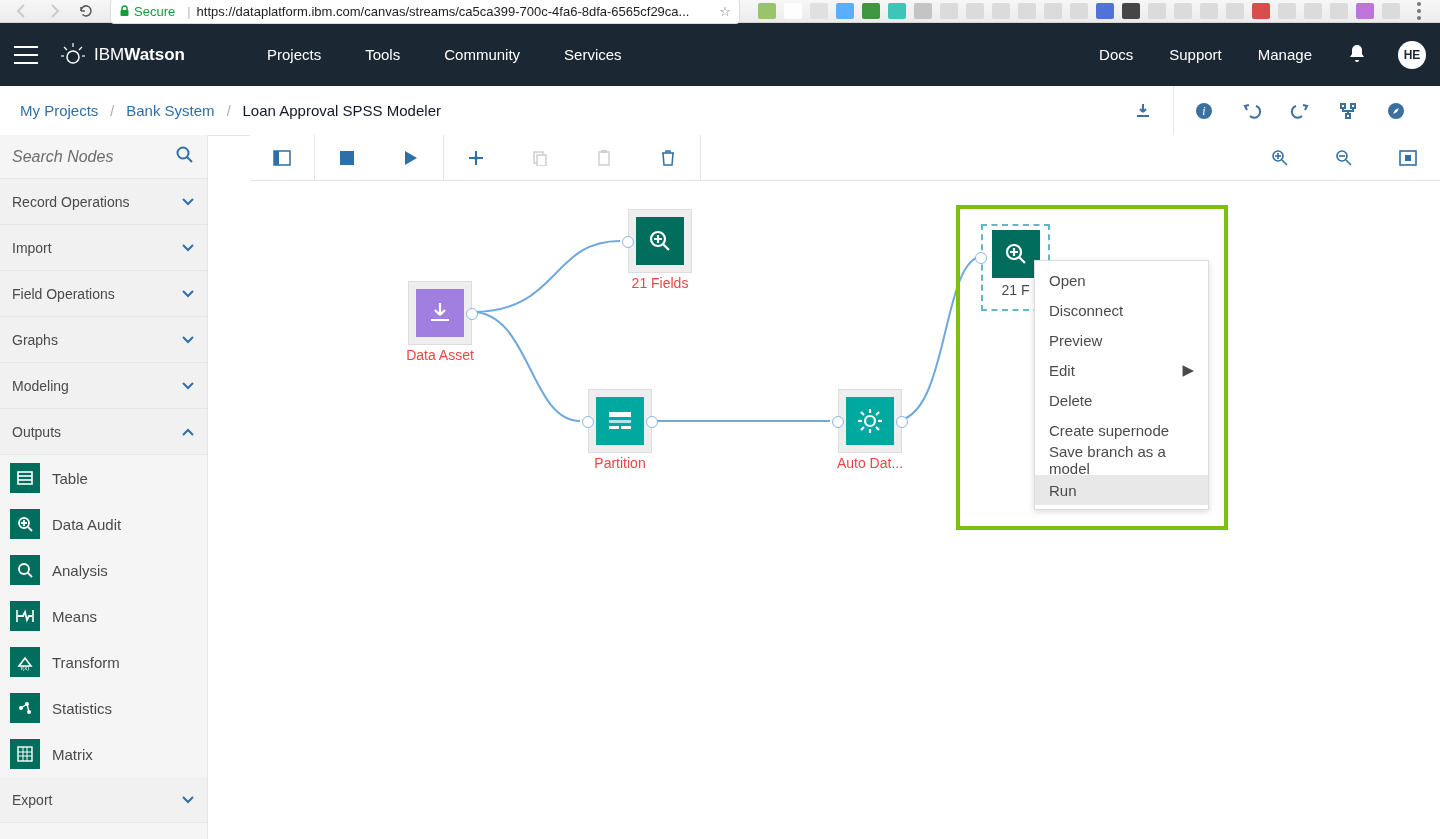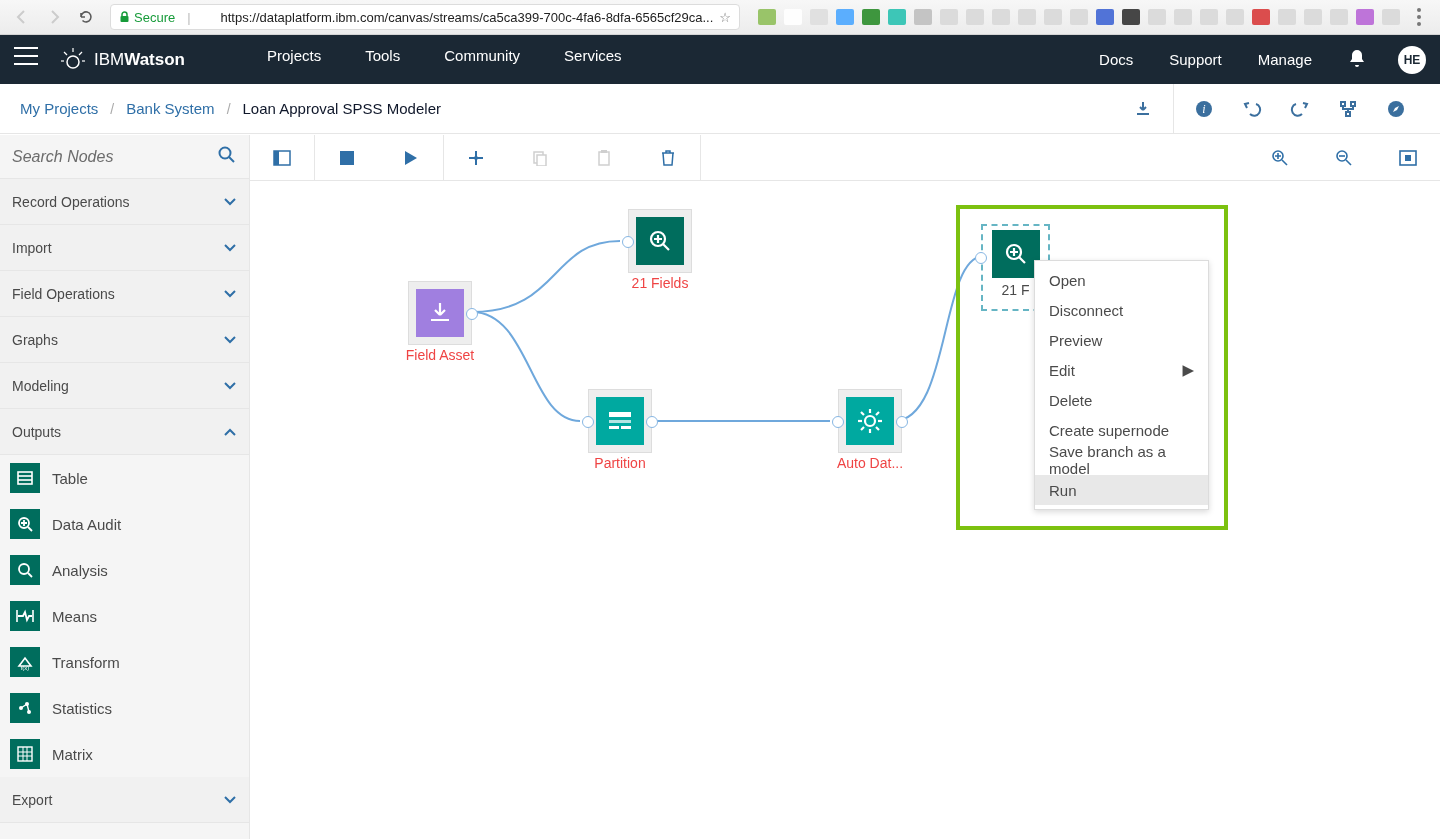--- a/index.html
+++ b/index.html
@@ -9,27 +9,26 @@
     color: #333;
     background: #fff;
     width: 1440px;
     height: 839px;
     overflow: hidden;
     position: relative;
   }
 
   
   .browser-bar {
-    height: 35px;
+    height: 23px;
     background: linear-gradient(#f7f7f7,#ececec);
     display: flex;
     align-items: center;
     padding: 0 6px;
     border-bottom: 1px solid #d4d4d4;
-    text-align: right;
   }
   .nav-btn {
     width: 28px; height: 26px;
     display:flex; align-items:center; justify-content:center;
     color:#888; font-size:18px; margin:0 2px;
     border-radius:3px;
   }
   .nav-btn.disabled{color:#ccc}
   .url-box {
     flex:1; background:#fff; height:26px; border:1px solid #dcdcdc;
@@ -40,22 +39,22 @@
   .secure-tag svg{margin-right:4px}
   .url-sep{color:#bbb; margin:0 6px;}
   .bookmark{color:#777; margin-left:6px}
   .ext-row{display:flex; align-items:center; margin-left:6px}
   .ext{width:18px;height:16px;border-radius:2px;margin:0 4px;opacity:.9}
   .browser-menu{width:18px;height:18px;display:flex;flex-direction:column;justify-content:space-between;margin:0 6px}
   .browser-menu span{width:4px;height:4px;background:#777;border-radius:50%;margin:0 auto}
 
   
   .watson-header{
-    height:49px; background:#1b2834; color:#fff;
-    display:flex; padding:12px 14px;
+    height:63px; background:#1b2834; color:#fff;
+    display:flex; align-items:center; padding:12px 14px;
   }
   .hamburger{width:24px;height:18px;display:flex;flex-direction:column;justify-content:space-between;margin-right:22px}
   .hamburger span{height:2px;background:#fff}
   .brand{display:flex;align-items:center;font-size:17px}
   .brand svg{margin-right:8px}
   .brand b{font-weight:700}
   .top-nav{display:flex;margin-left:60px}
   .top-nav-item{color:#fff;font-size:15px;margin:0 22px}
   .top-right{margin-left:auto;display:flex;align-items:center}
   .top-right-item{color:#fff;font-size:15px;margin:0 18px}
@@ -79,21 +78,21 @@
     height:46px;border-bottom:1px solid #e6e6e6;background:#fff;
     display:flex;align-items:stretch;position:absolute;left:250px;right:0;top:135px;
   }
   .tool-group{display:flex;border-right:1px solid #e6e6e6}
   .tool-btn{width:64px;display:flex;align-items:center;justify-content:center;color:#2f6fa7}
   .tool-btn.disabled{color:#cfcfcf}
   .tool-spacer{flex:1}
 
   
   .palette{
-    position:absolute;left:0;top:135px;bottom:0;width:250px;
+    position:absolute;left:0;top:135px;bottom:0;width:208px;
     background:#f5f5f5;border-right:1px solid #e6e6e6;
     display:flex;flex-direction:column;overflow:hidden;
   }
   .search-nodes{
     height:44px;display:flex;align-items:center;padding:0 12px;
     border-bottom:1px solid #e6e6e6;
   }
   .search-nodes-label{flex:1;font-style:italic;color:#6c6c6c;font-size:16px}
   .pal-cat{
     height:46px;background:#f1f1f1;border-bottom:1px solid #e6e6e6;
@@ -534,21 +533,21 @@
 
   <div class="node-box" style="left:150px;top:100px">
     <div class="node-tile">
       <div class="node-inner purple">
         <svg width="26" height="26" viewBox="0 0 26 26">
             <path d="M13 3v12m0 0 5-5m-5 5-5-5M4 20h18" stroke="#fff" stroke-width="2.2" fill="none"></path>
           </svg>
       </div>
       <div class="port right"></div>
     </div>
-    <div class="node-label">Field Asset</div>
+    <div class="node-label">Data Asset</div>
   </div>
 
   <div class="node-box" style="left:370px;top:28px">
     <div class="node-tile">
       <div class="node-inner dark">
         <svg width="26" height="26" viewBox="0 0 26 26">
             <circle cx="11" cy="11" r="7" stroke="#fff" stroke-width="2.2" fill="none"></circle>
             <line x1="16" y1="16" x2="22" y2="22" stroke="#fff" stroke-width="2.2"></line>
             <path d="M11 7v8M7 11h8" stroke="#fff" stroke-width="2.2"></path>
           </svg>

